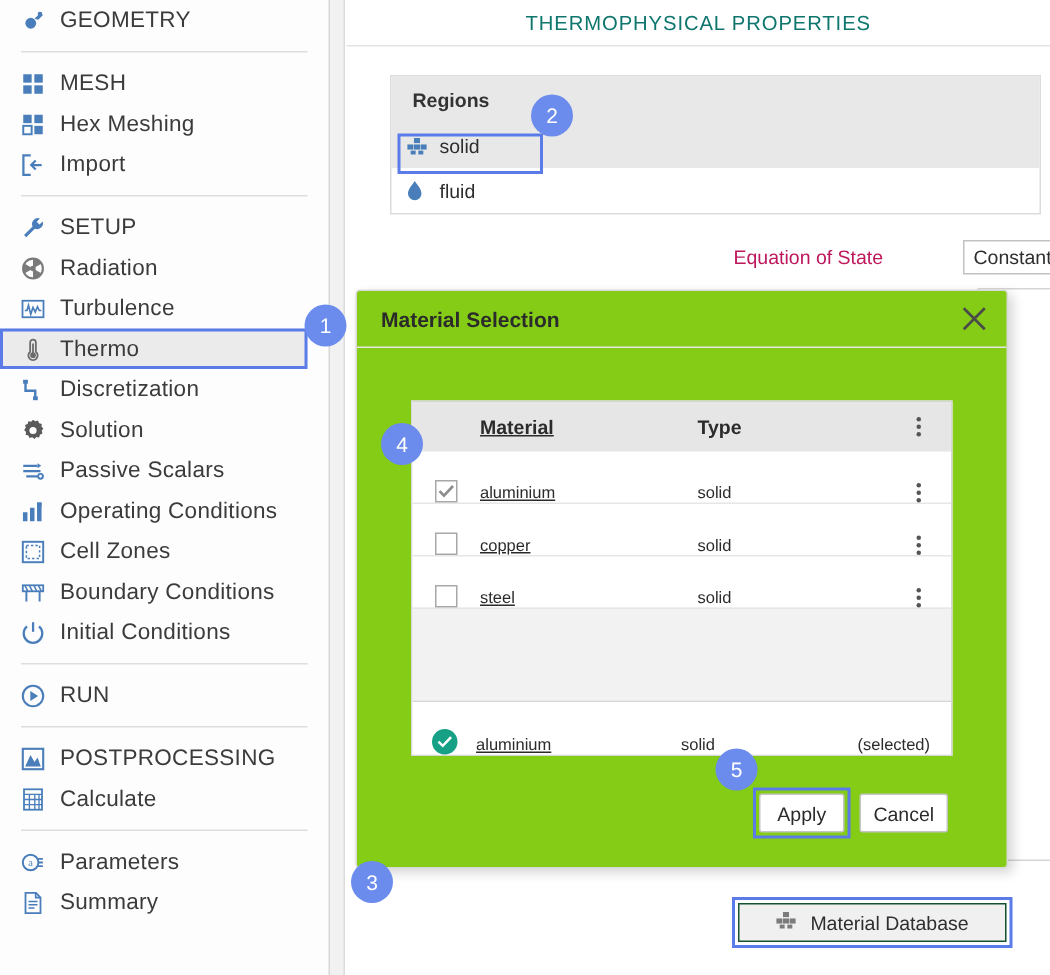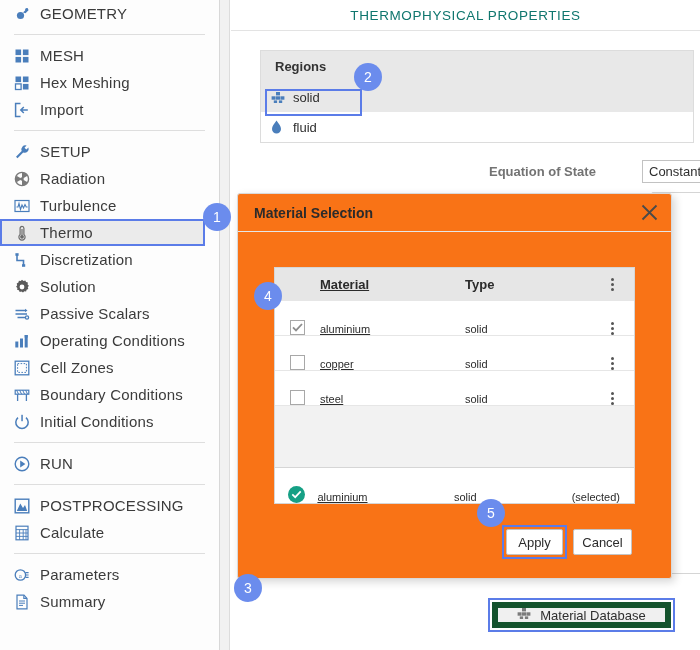--- a/index.html
+++ b/index.html
@@ -67,21 +67,21 @@
   .region-row.selected { background:#e8e8e8; }
   .region-row .ricon { width: 22px; display:flex; align-items:center; }
   #region-solid-hit {
     position: absolute; left: 34px; top: 89px; width: 97px; height: 27px;
     border: 2px solid #5b7ce8; background: transparent;
   }
 
   
   #eos-label {
     position: absolute; left: 258px; top: 164px;
-    font-size: 13px; font-weight: bold; color:#737373;
+    font-size: 13px; font-weight: normal; color:#be185d;
   }
   #eos-select {
     position: absolute; left: 411px; top: 160px; width: 259px; height: 23px;
     border: 1px solid #c2c2c2; background: #fff;
     display: flex; align-items: center;
   }
   #eos-value { flex: 1; padding-left: 6px; font-size: 13px; color: #2e2e2e; }
 
   
   #bg-panel {
@@ -89,29 +89,29 @@
     border: 1px solid #d5d5d5; background: #fff; border-radius: 2px;
   }
 
   
   #matdb-focus {
     position: absolute; left: 257px; top: 598px; width: 187px; height: 34px;
     border: 2px solid #5b7ce8;
   }
   #matdb-btn {
     position: absolute; left: 261px; top: 602px; width: 179px; height: 26px;
-    border: 6px solid #14532d; background: #f0f0f0;
+    border: 1px solid #14532d; background: #f0f0f0;
     display: flex; align-items: center; justify-content: center; gap: 9px;
     font-size: 13px; color: #2e2e2e; cursor: pointer;
   }
 
   
   #dialog {
     position: absolute; left: 237px; top: 193px; width: 435px; height: 386px;
-    background: #f97316; border: 1px solid #d9d9d9; border-radius: 3px;
+    background: #84cc16; border: 1px solid #d9d9d9; border-radius: 3px;
     box-shadow: 3px 3px 8px rgba(0,0,0,.16);
   }
   #dialog-titlebar {
     height: 38px; border-bottom: 1px solid #e6e6e6;
     display: flex; align-items: center; padding: 0 0 0 16px;
   }
   #dialog-title { flex: 1; font-size: 14px; font-weight: bold; color: #2b2b2b; }
   #dialog-close {
     width: 44px; height: 38px; display:flex; align-items:center; justify-content:center;
     cursor: pointer;

